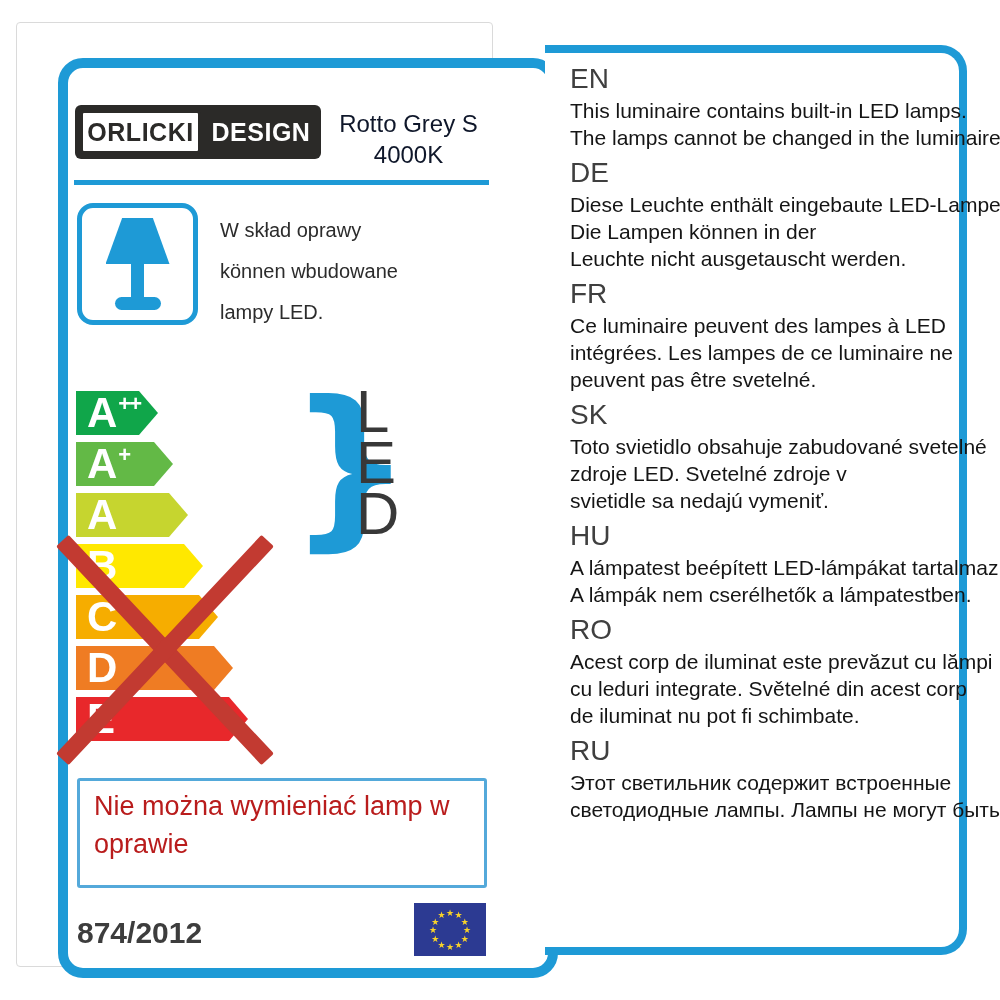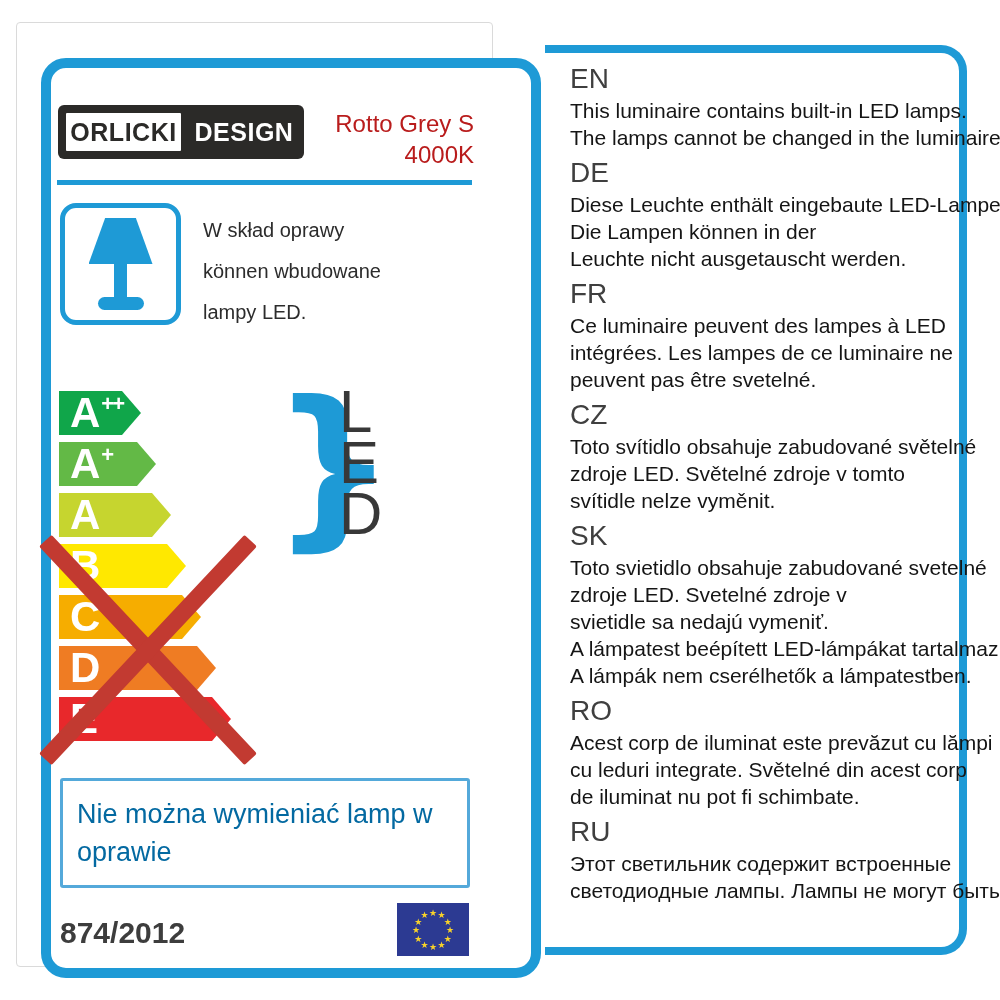--- a/index.html
+++ b/index.html
@@ -12,33 +12,33 @@
   *{box-sizing:border-box}
   html,body{margin:0;padding:0}
   body{
     width:1000px;height:1000px;position:relative;background:#fff;
     font-family:"Liberation Sans",sans-serif;overflow:hidden;
   }
 
   
   .left-card{position:absolute;left:16px;top:22px;width:477px;height:945px;
     border:1px solid #dadada;border-radius:4px;background:#fff}
-  .label-panel{position:absolute;left:24px;top:35px;width:500px;height:920px;
+  .label-panel{position:absolute;left:41px;top:35px;width:500px;height:920px;
     border:10px solid var(--accent);border-radius:25px;background:#fff}
 
   .logo{position:absolute;left:7px;top:37px;width:246px;height:54px;
     background:var(--logo-black);border-radius:6px;display:flex;align-items:center}
   .logo-left{margin-left:5px;width:121px;height:44px;background:#fff;
     border:3px solid var(--logo-black);border-radius:4px;display:flex;
     align-items:center;justify-content:center;font-weight:bold;font-size:25px;
     color:var(--logo-black);letter-spacing:.5px}
   .logo-right{flex:1;text-align:center;color:#fff;font-weight:bold;font-size:25px;letter-spacing:.5px}
 
-  .product{position:absolute;left:258px;top:40px;width:165px;text-align:right;
-    font-size:24px;color:#b91c1c;line-height:31px}
+  .product{position:absolute;left:258px;top:40px;width:165px;text-align:center;
+    font-size:24px;color:#0f172a;line-height:31px}
 
   .sep{position:absolute;left:6px;top:112px;width:415px;height:5px;background:var(--accent)}
 
   .lamp-box{position:absolute;left:9px;top:135px;width:121px;height:122px;
     border:5px solid var(--accent);border-radius:16px;display:flex;
     align-items:center;justify-content:center}
   .lamp-icon{display:flex;flex-direction:column;align-items:center}
   .lamp-shade{width:64px;height:46px;background:var(--accent);
     clip-path:polygon(26% 0,74% 0,100% 100%,0 100%)}
   .lamp-stem{width:13px;height:33px;background:var(--accent)}
@@ -65,22 +65,22 @@
     background:var(--cross-red);border-radius:2px}
   .cross-bar.b1{transform:translate(-50%,-50%) rotate(46.8deg)}
   .cross-bar.b2{transform:translate(-50%,-50%) rotate(-46.8deg)}
 
   .brace{position:absolute;left:220px;top:310px;font-size:175px;line-height:175px;
     font-weight:bold;color:var(--accent);font-family:"DejaVu Sans",sans-serif}
   .led{position:absolute;left:288px;top:318px;color:#383838}
   .led span{display:block;font-size:60px;line-height:51px;font-weight:400}
 
   .note-box{position:absolute;left:9px;top:710px;width:410px;height:110px;
-    border:3px solid #54a9da;border-radius:3px;padding:14px 14px;
-    font-size:27px;line-height:38px;color:#0369a1}
+    border:3px solid #54a9da;border-radius:3px;padding:6px 14px;
+    font-size:27px;line-height:38px;color:#b91c1c}
 
   .reg{position:absolute;left:9px;top:848px;font-size:30px;font-weight:bold;color:#3d3d3d}
 
   .eu-flag{position:absolute;left:346px;top:835px;width:72px;height:53px;background:var(--eu-blue)}
   .eu-star{position:absolute;left:50%;top:50%;width:10px;height:10px;margin:-5px 0 0 -5px;
     font-size:9px;line-height:10px;color:var(--eu-star);text-align:center}
   .eu-star:nth-child(1){transform:translate(0,-17px)}
   .eu-star:nth-child(2){transform:translate(8.5px,-14.7px)}
   .eu-star:nth-child(3){transform:translate(14.7px,-8.5px)}
   .eu-star:nth-child(4){transform:translate(17px,0)}
@@ -214,35 +214,30 @@
     <div class="lang-line">Leuchte nicht ausgetauscht werden.</div>
   </div>
 
   <div>
     <div class="lang-code">FR</div>
     <div class="lang-line">Ce luminaire peuvent des lampes à LED</div>
     <div class="lang-line">intégrées. Les lampes de ce luminaire ne</div>
     <div class="lang-line">peuvent pas être svetelné.</div>
   </div>
 
-  <div>
-    <div class="lang-code">CZ</div>
-    <div class="lang-line">Toto svítidlo obsahuje zabudované světelné</div>
-    <div class="lang-line">zdroje LED. Světelné zdroje v tomto</div>
-    <div class="lang-line">svítidle nelze vyměnit.</div>
-  </div>
 
   <div>
     <div class="lang-code">SK</div>
     <div class="lang-line">Toto svietidlo obsahuje zabudované svetelné</div>
     <div class="lang-line">zdroje LED. Svetelné zdroje v</div>
     <div class="lang-line">svietidle sa nedajú vymeniť.</div>
   </div>
 
   <div>
+    <div class="lang-code">HU</div>
     <div class="lang-line">A lámpatest beépített LED-lámpákat tartalmaz.</div>
     <div class="lang-line">A lámpák nem cserélhetők a lámpatestben.</div>
   </div>
 
   <div>
     <div class="lang-code">RO</div>
     <div class="lang-line">Acest corp de iluminat este prevăzut cu lămpi</div>
     <div class="lang-line">cu leduri integrate. Světelné din acest corp</div>
     <div class="lang-line">de iluminat nu pot fi schimbate.</div>
   </div>

